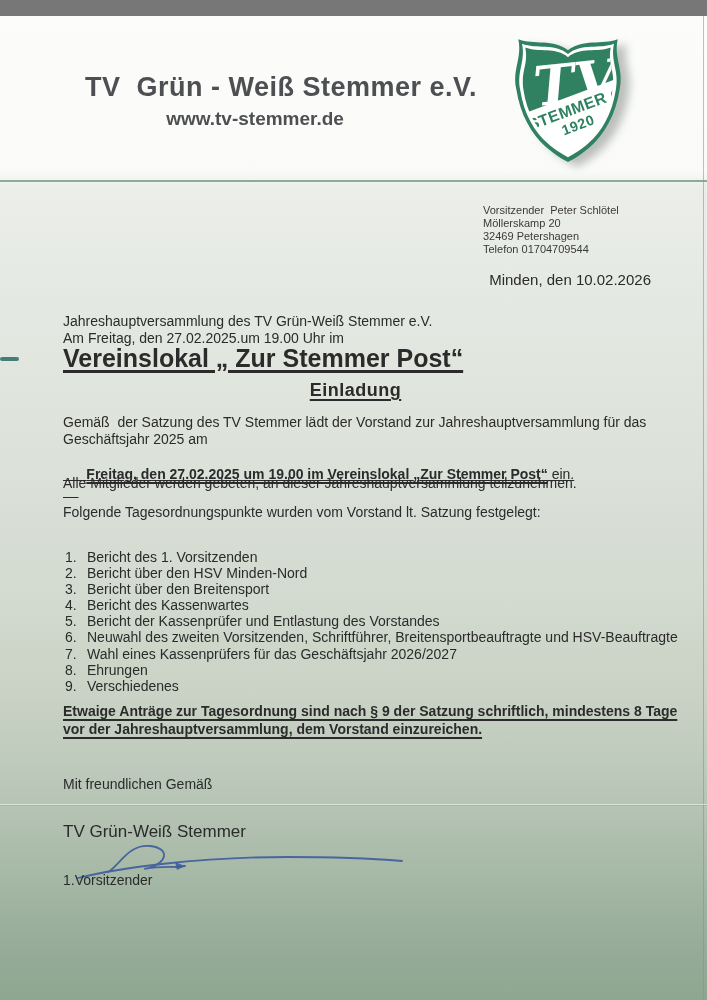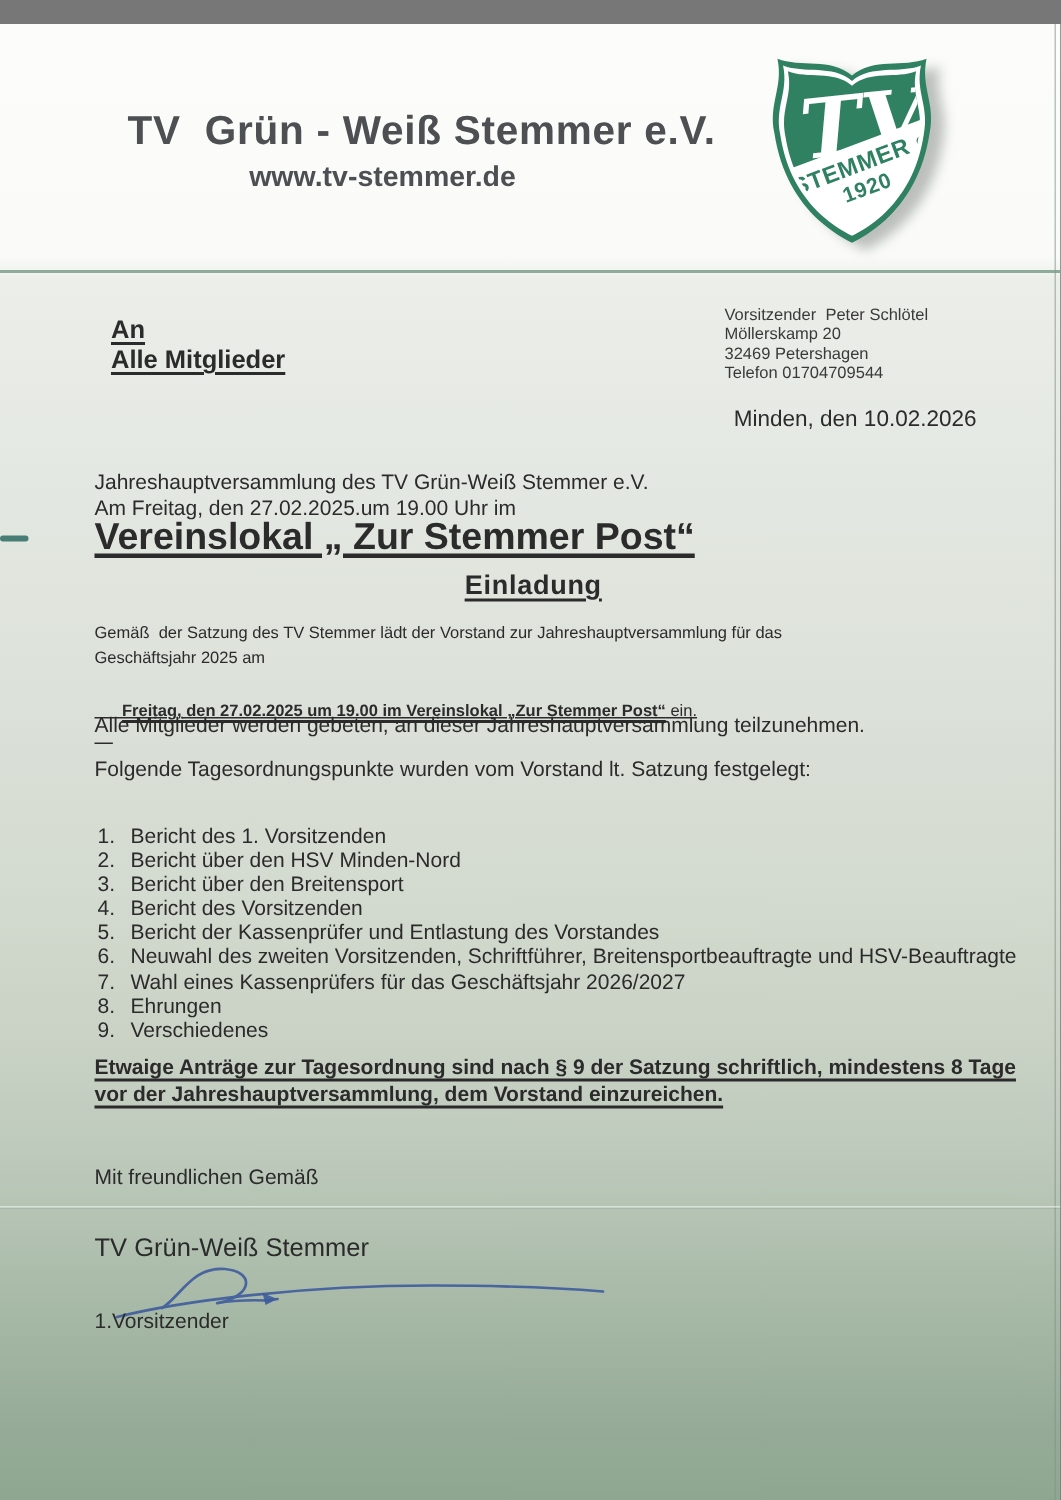--- a/index.html
+++ b/index.html
@@ -44,21 +44,21 @@
 
   
   .meeting{position:absolute;left:63px;top:297px;font-size:14px;line-height:17px;}
   .venue{font-size:25px;font-weight:bold;margin-top:3px;
          text-decoration:underline;text-decoration-thickness:3px;text-underline-offset:3px;}
 
   .einladung{position:absolute;left:63px;top:364px;width:585px;text-align:center;
              font-size:18px;font-weight:bold;letter-spacing:.5px;
              text-decoration:underline;text-decoration-thickness:2px;text-underline-offset:3px;}
 
-  .invite{position:absolute;left:63px;top:398px;font-size:11px;line-height:17.3px;}
+  .invite{position:absolute;left:63px;top:398px;font-size:14px;line-height:17.3px;}
   .invite .emph{font-weight:bold;text-decoration:underline;text-decoration-thickness:2px;text-underline-offset:3px;}
   .invite .line3{white-space:pre;text-decoration:underline;}
 
   .request{position:absolute;left:63px;top:459px;font-size:14px;}
   .agenda-intro{position:absolute;left:63px;top:488px;font-size:14px;}
 
   .agenda{position:absolute;left:65px;top:533px;font-size:14px;}
   .agenda .row{display:flex;height:16.1px;line-height:16.1px;white-space:nowrap;}
   .agenda .num{width:22px;flex:0 0 22px;}
 
@@ -107,24 +107,20 @@
 
       <g transform="rotate(-20.5 64 84)">
         <text x="23" y="89" font-size="15.5" font-weight="bold" fill="#2f8161" font-family="'Liberation Sans', sans-serif" letter-spacing="0.5">STEMMER e.V.</text>
         <text x="52" y="105" font-size="14" font-weight="bold" fill="#2f8161" font-family="'Liberation Sans', sans-serif" letter-spacing="0.5">1920</text>
       </g>
     </g>
   </svg>
 
   <div class="header-rule"></div>
 
-  <div class="recipient">
-    <div>An</div>
-    <div>Alle Mitglieder</div>
-  </div>
 
   <div class="sender">
     <div class="pre">Vorsitzender  Peter Schlötel</div>
     <div>Möllerskamp 20</div>
     <div>32469 Petershagen</div>
     <div>Telefon 01704709544</div>
   </div>
 
   <div class="dateline">Minden, den 10.02.2026</div>
 
@@ -155,21 +151,21 @@
     <div class="row">
       <span class="num">2.</span>
       <span>Bericht über den HSV Minden-Nord</span>
     </div>
     <div class="row">
       <span class="num">3.</span>
       <span>Bericht über den Breitensport</span>
     </div>
     <div class="row">
       <span class="num">4.</span>
-      <span>Bericht des Vorsitzenden</span>
+      <span>Bericht des Kassenwartes</span>
     </div>
     <div class="row">
       <span class="num">5.</span>
       <span>Bericht der Kassenprüfer und Entlastung des Vorstandes</span>
     </div>
     <div class="row">
       <span class="num">6.</span>
       <span>Neuwahl des zweiten Vorsitzenden, Schriftführer, Breitensportbeauftragte und HSV-Beauftragte</span>
     </div>
     <div class="row">

